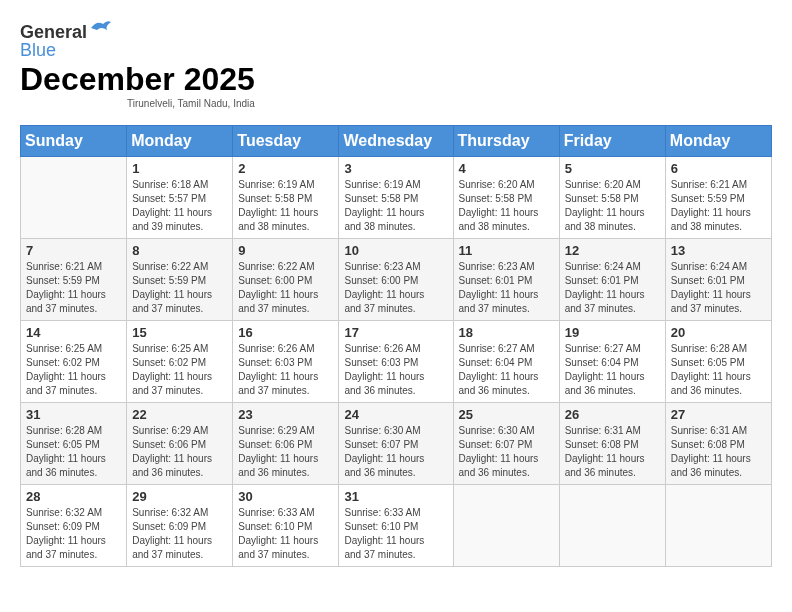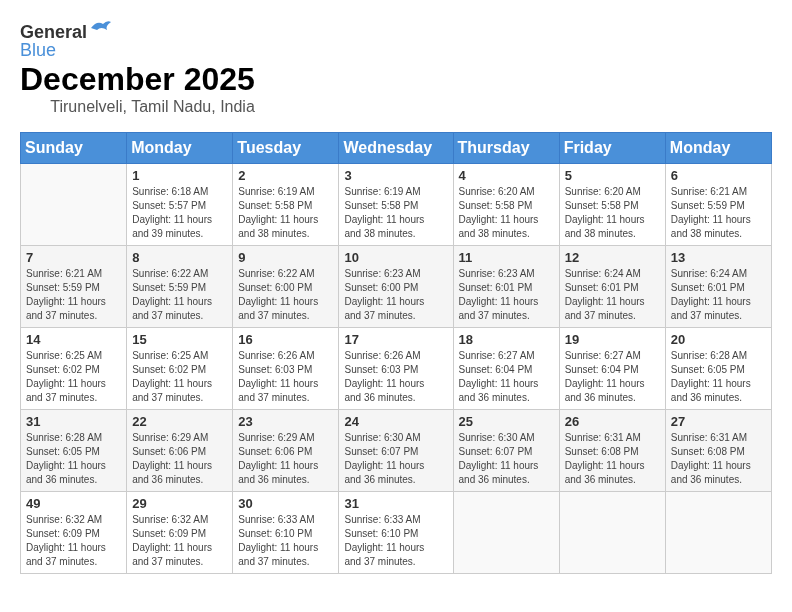--- a/index.html
+++ b/index.html
@@ -23,21 +23,21 @@
     }
     .title-block {
       text-align: right;
     }
     .month-title {
       font-size: 32px;
       font-weight: bold;
       color: #000000;
     }
     .subtitle {
-      font-size: 16px;
+      font-size: 10px;
       color: #555;
     }
     table {
       width: 100%;
       border-collapse: collapse;
       font-size: 11px;
     }
     th {
       background-color: #4a90d9;
       color: white;
@@ -225,21 +225,21 @@
           <span class="day-num">26</span>
           <div class="day-info">Sunrise: 6:31 AM<br>Sunset: 6:08 PM<br>Daylight: 11 hours<br>and 36 minutes.</div>
         </td>
         <td>
           <span class="day-num">27</span>
           <div class="day-info">Sunrise: 6:31 AM<br>Sunset: 6:08 PM<br>Daylight: 11 hours<br>and 36 minutes.</div>
         </td>
       </tr>
       <tr>
         <td>
-          <span class="day-num">49</span>
+          <span class="day-num">28</span>
           <div class="day-info">Sunrise: 6:32 AM<br>Sunset: 6:09 PM<br>Daylight: 11 hours<br>and 37 minutes.</div>
         </td>
         <td>
           <span class="day-num">29</span>
           <div class="day-info">Sunrise: 6:32 AM<br>Sunset: 6:09 PM<br>Daylight: 11 hours<br>and 37 minutes.</div>
         </td>
         <td>
           <span class="day-num">30</span>
           <div class="day-info">Sunrise: 6:33 AM<br>Sunset: 6:10 PM<br>Daylight: 11 hours<br>and 37 minutes.</div>
         </td>

